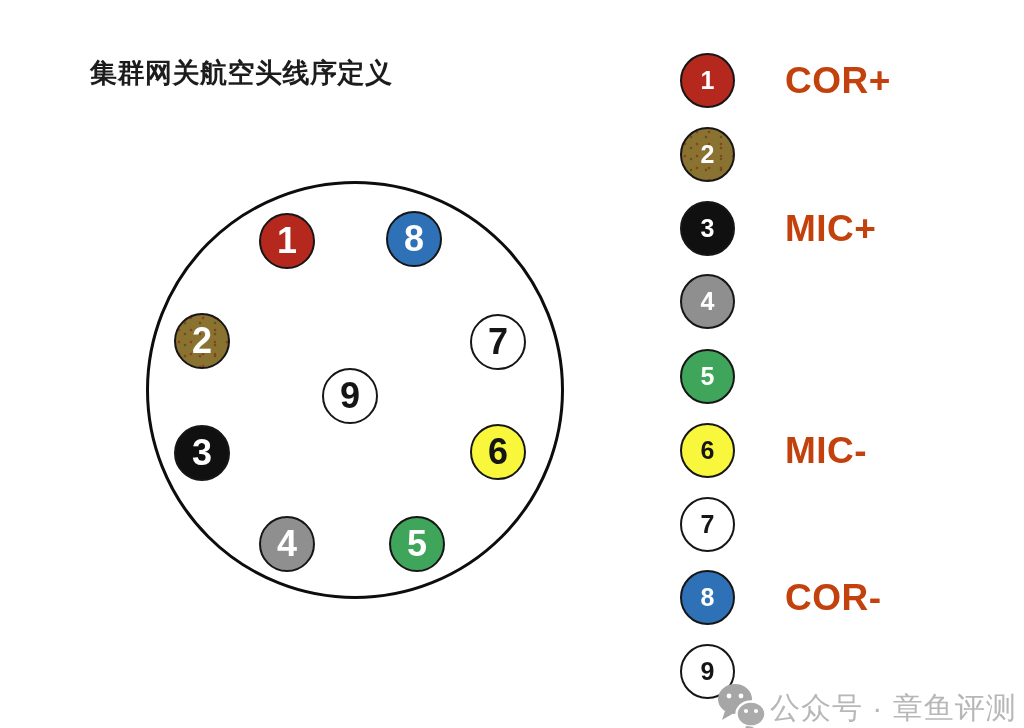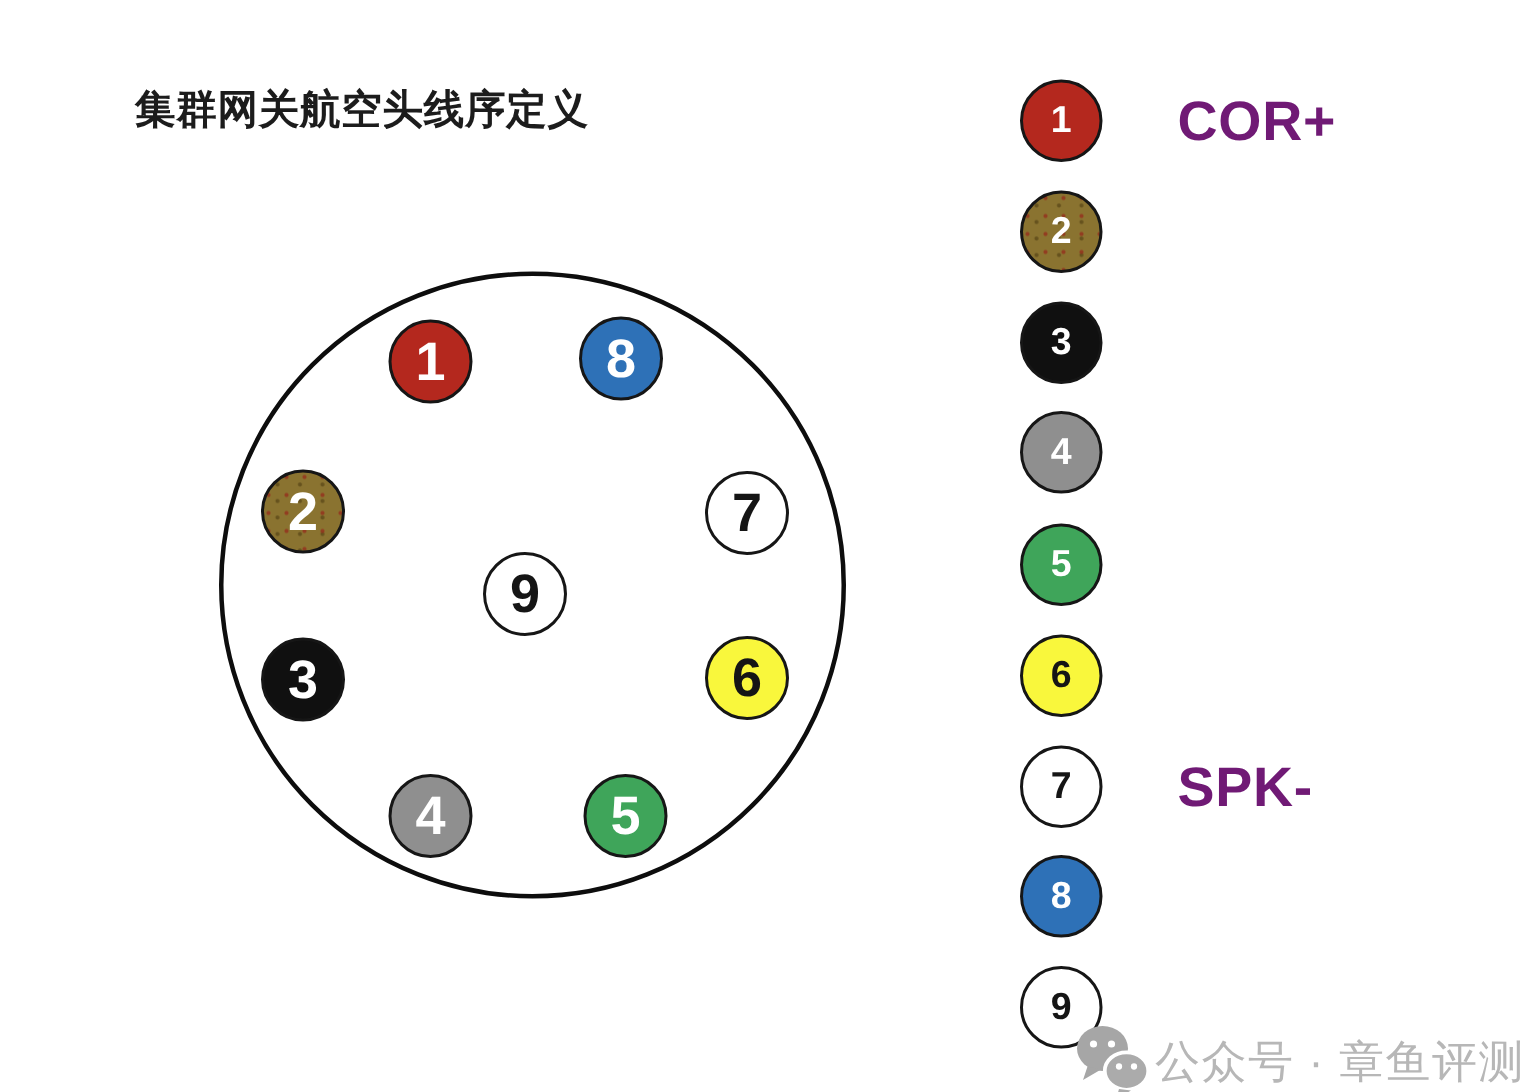--- a/index.html
+++ b/index.html
@@ -50,21 +50,21 @@
   .legend-row{
     position:absolute;left:680px;height:55px;display:flex;align-items:center;
   }
   .legend-circle{
     width:55px;height:55px;border-radius:50%;
     border:2px solid #161616;box-sizing:border-box;flex:0 0 auto;
     display:flex;align-items:center;justify-content:center;
     font-size:25px;font-weight:700;line-height:1;
   }
   .legend-label{
-    margin-left:50px;font-size:37px;font-weight:700;color:#701a75;
+    margin-left:50px;font-size:37px;font-weight:700;color:#c2410c;
     letter-spacing:0.5px;white-space:nowrap;
   }
 
   
   .watermark{position:absolute;left:716px;top:682px;display:flex;align-items:center;}
   .wechat-icon{width:52px;height:52px;flex:0 0 auto;}
   .watermark-text{
     margin-left:2px;font-size:30px;color:#b7b7b7;letter-spacing:1px;white-space:nowrap;
   }
 </style>
@@ -93,41 +93,43 @@
       <div class="legend-circle" style="background-color: rgb(180, 40, 30); color: rgb(255, 255, 255);">1</div>
       <div class="legend-label">COR+</div>
     </div>
 
     <div class="legend-row" style="top:127px">
       <div class="legend-circle speckled" style="background-color: rgb(138, 115, 48); color: rgb(255, 255, 255);">2</div>
     </div>
 
     <div class="legend-row" style="top:201px">
       <div class="legend-circle" style="background-color: rgb(16, 16, 16); color: rgb(255, 255, 255);">3</div>
+      <div class="legend-label">MIC+</div>
     </div>
 
     <div class="legend-row" style="top:274px">
       <div class="legend-circle" style="background-color: rgb(143, 143, 143); color: rgb(255, 255, 255);">4</div>
     </div>
 
     <div class="legend-row" style="top:349px">
       <div class="legend-circle" style="background-color: rgb(63, 165, 90); color: rgb(255, 255, 255);">5</div>
     </div>
 
     <div class="legend-row" style="top:423px">
       <div class="legend-circle" style="background-color: rgb(249, 247, 60); color: rgb(21, 21, 21);">6</div>
+      <div class="legend-label">MIC-</div>
     </div>
 
     <div class="legend-row" style="top:497px">
       <div class="legend-circle" style="background-color: rgb(255, 255, 255); color: rgb(21, 21, 21);">7</div>
-      <div class="legend-label">SPK-</div>
     </div>
 
     <div class="legend-row" style="top:570px">
       <div class="legend-circle" style="background-color: rgb(46, 113, 183); color: rgb(255, 255, 255);">8</div>
+      <div class="legend-label">COR-</div>
     </div>
 
     <div class="legend-row" style="top:644px">
       <div class="legend-circle" style="background-color: rgb(255, 255, 255); color: rgb(21, 21, 21);">9</div>
       <div class="legend-label"></div>
     </div>
 
   </div>
 
   <div class="watermark">

